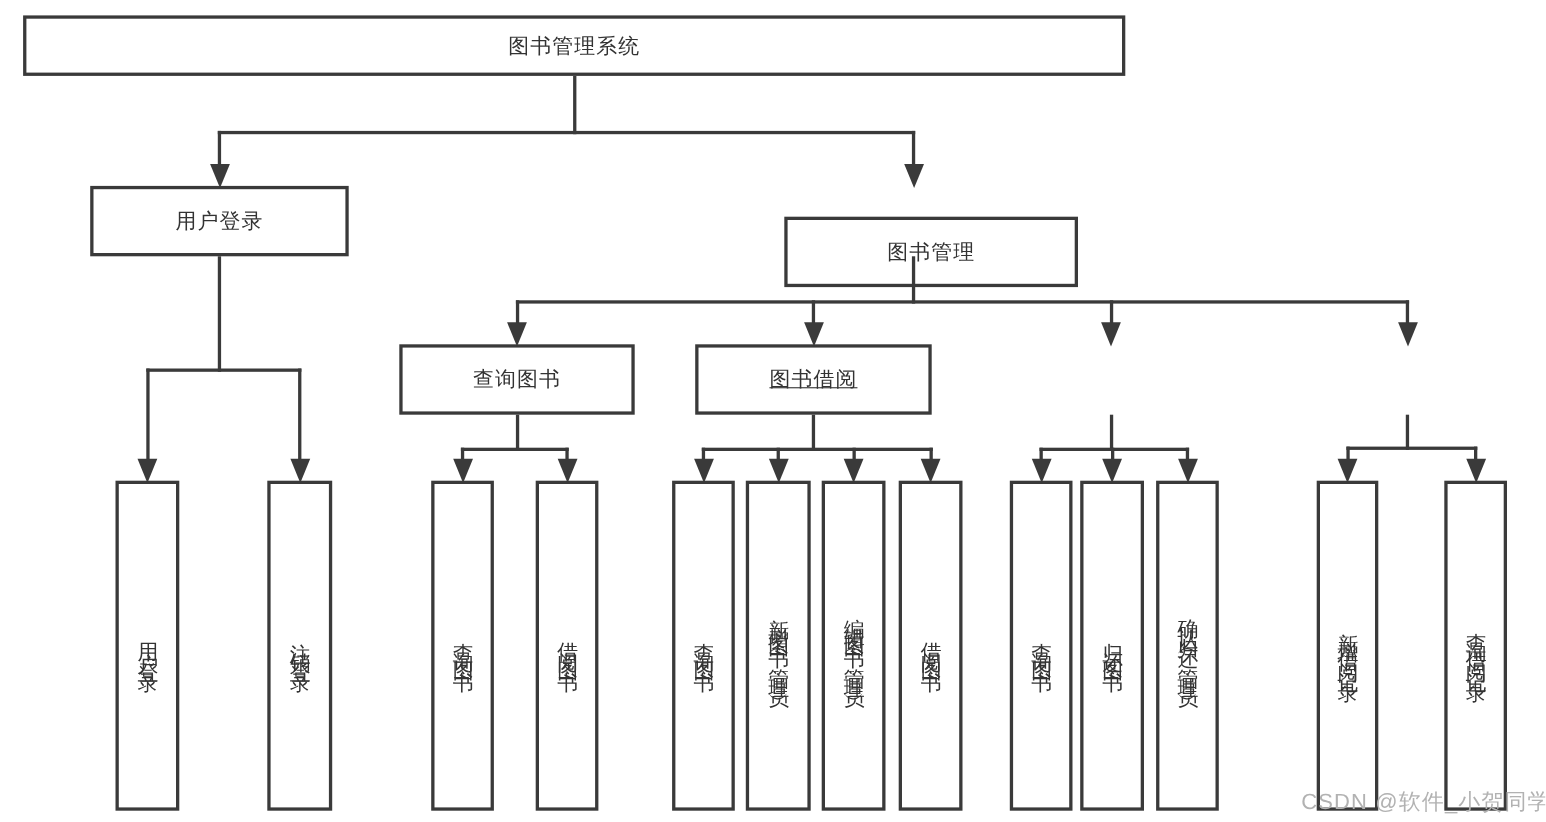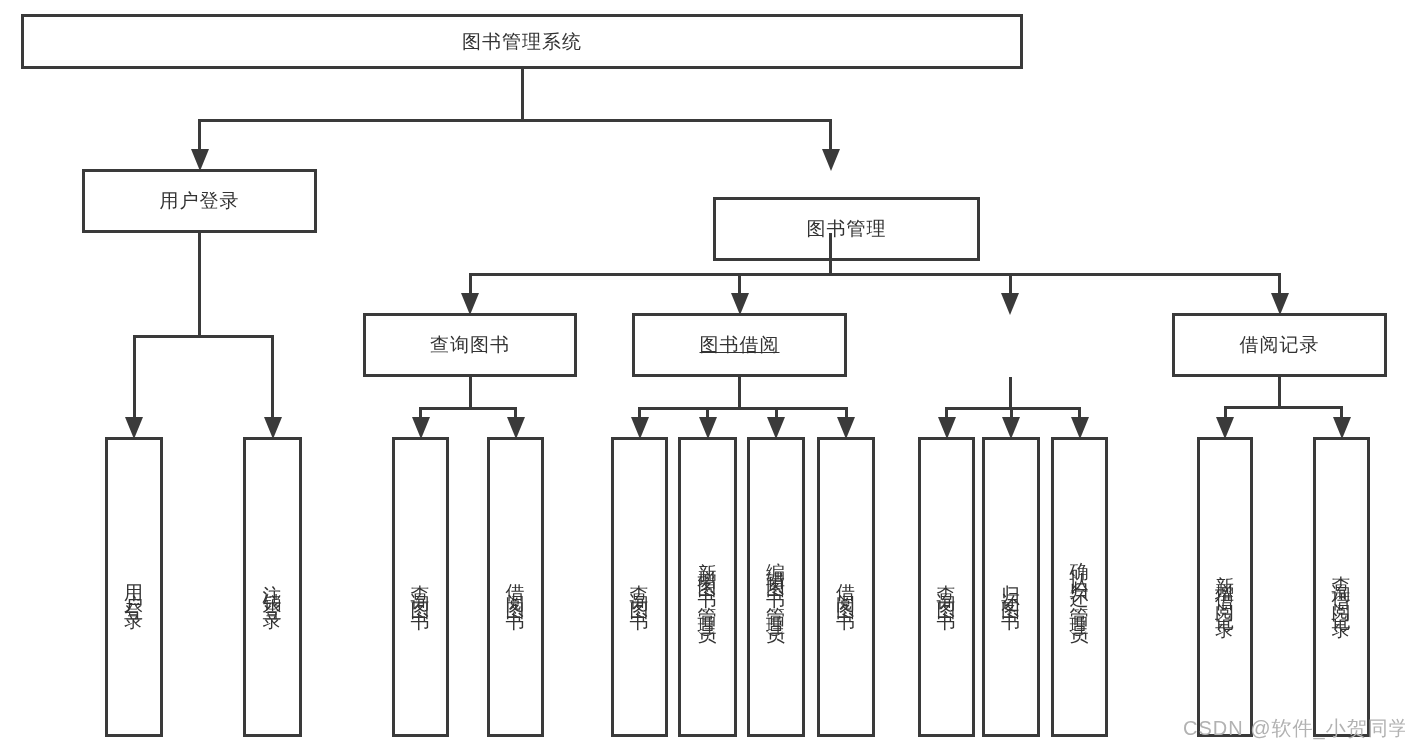--- a/index.html
+++ b/index.html
@@ -63,21 +63,20 @@
 </head>
 <body>
 
 <div id="stage">
   <div class="watermark">CSDN @软件_小贺同学</div>
 <div class="node h" style="left: 21px; top: 14px; width: 1002px; height: 55px;">图书管理系统</div>
     <div class="node h" style="left: 82px; top: 169px; width: 235px; height: 64px;">用户登录</div>
     <div class="node h" style="left: 713px; top: 169px; width: 267px; height: 64px; margin-top: 28px;">图书管理</div>
     <div class="node h" style="left: 363px; top: 313px; width: 214px; height: 64px;">查询图书</div>
     <div class="node h" style="left: 632px; top: 313px; width: 215px; height: 64px; text-decoration: underline;">图书借阅</div>
-    <div class="node h" style="left: 1172px; top: 313px; width: 215px; height: 64px;">借阅记录</div>
     <div class="node v" style="left: 105px; top: 437px; width: 58px; height: 300px;">用户登录</div>
     <div class="node v" style="left: 243px; top: 437px; width: 59px; height: 300px;">注销登录</div>
     <div class="node v" style="left: 392px; top: 437px; width: 57px; height: 300px;">查询图书</div>
     <div class="node v" style="left: 487px; top: 437px; width: 57px; height: 300px;">借阅图书</div>
     <div class="node v" style="left: 611px; top: 437px; width: 57px; height: 300px;">查询图书</div>
     <div class="node v" style="left: 678px; top: 437px; width: 59px; height: 300px;">新增图书（管理员）</div>
     <div class="node v" style="left: 747px; top: 437px; width: 58px; height: 300px;">编辑图书（管理员）</div>
     <div class="node v" style="left: 817px; top: 437px; width: 58px; height: 300px;">借阅图书</div>
     <div class="node v" style="left: 918px; top: 437px; width: 57px; height: 300px;">查询图书</div>
     <div class="node v" style="left: 982px; top: 437px; width: 58px; height: 300px;">归还图书</div>

